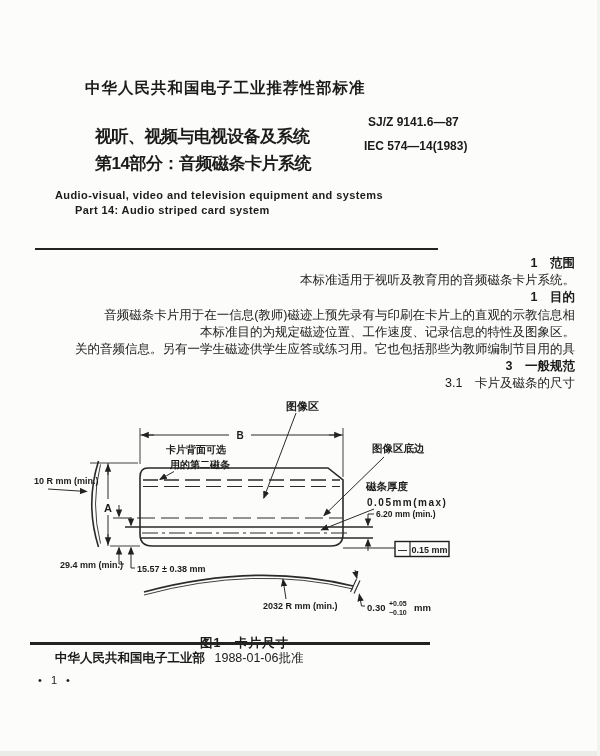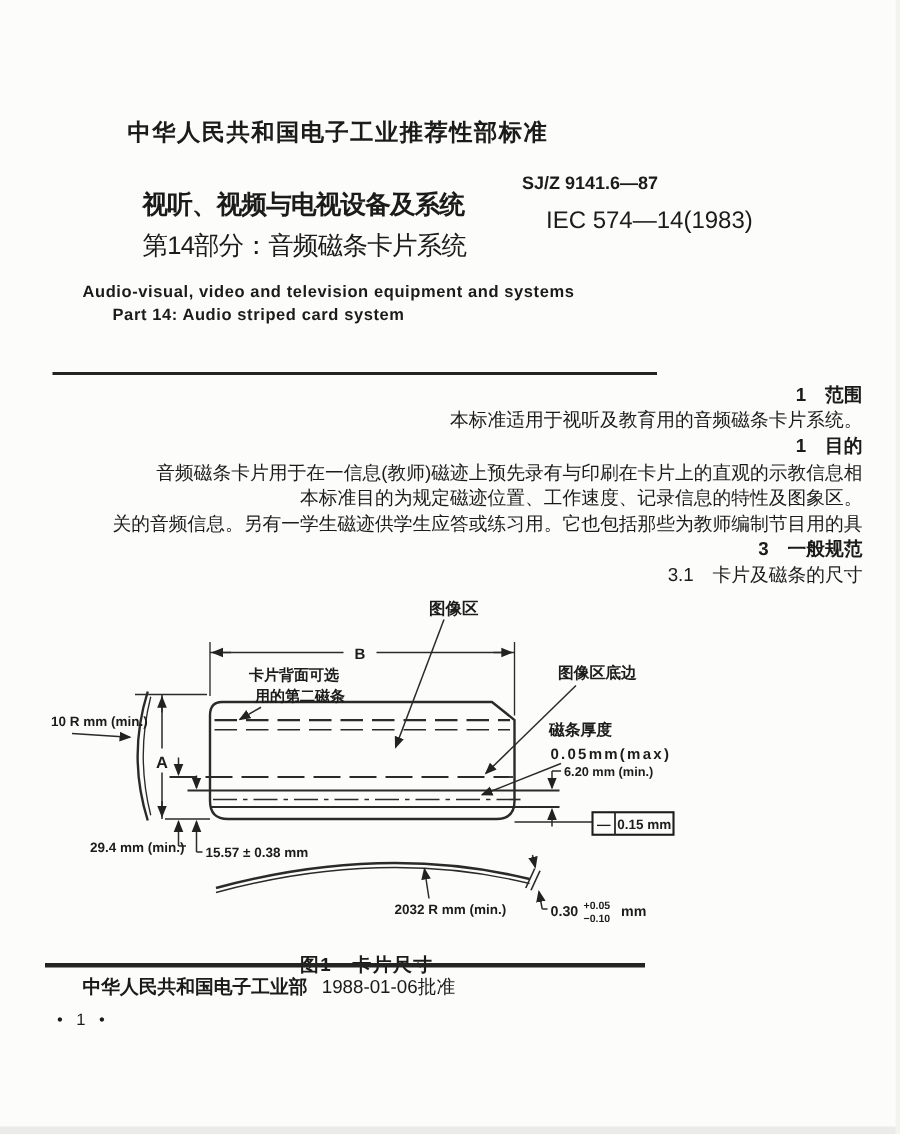--- a/index.html
+++ b/index.html
@@ -3,23 +3,23 @@
 <meta charset="utf-8">
 <style>
   html,body{margin:0;padding:0;background:#ffffff;}
   .page{position:relative;width:600px;height:756px;background:#fcfcfa;overflow:hidden;
         font-family:"Liberation Sans","DejaVu Sans",sans-serif;color:#1b1b1b;}
   .abs{position:absolute;}
   .b{font-weight:bold;}
   .hrule{position:absolute;background:#232323;}
   .hdr-org{left:85px;top:78px;font-size:15.5px;font-weight:bold;letter-spacing:1px;}
   .hdr-t1{left:95px;top:125px;font-size:17px;font-weight:bold;letter-spacing:-.5px;}
-  .hdr-t2{left:95px;top:152px;font-size:17px;font-weight:normal;letter-spacing:-.5px;}
-  .hdr-std1{left:348px;top:115px;font-size:12px;font-weight:bold;}
-  .hdr-std2{left:364px;top:139px;font-size:16px;font-weight:normal;}
+  .hdr-t2{left:95px;top:152px;font-size:17px;font-weight:bold;letter-spacing:-.5px;}
+  .hdr-std1{left:368px;top:115px;font-size:12px;font-weight:bold;}
+  .hdr-std2{left:364px;top:139px;font-size:12px;font-weight:bold;}
   .hdr-en1{left:55px;top:189px;font-size:11px;font-weight:bold;letter-spacing:.4px;}
   .hdr-en2{left:75px;top:204px;font-size:11px;font-weight:bold;letter-spacing:.4px;}
   .bodytext{left:30px;top:255px;width:545px;font-size:12.5px;line-height:17.2px;text-align:right;}
   .bodytext .line{white-space:nowrap;}
   .caption{left:200px;top:620px;font-size:12.5px;font-weight:bold;letter-spacing:1px;margin-top:15px;}
   .ftr-approve{left:55px;top:650px;font-size:12.5px;}
   .ftr-page{left:38px;top:674px;font-size:11px;letter-spacing:3px;}
   .edge-bottom{left:0;bottom:0;width:600px;height:5px;background:#ebebe8;}
   .edge-right{right:0;top:0;width:3px;height:756px;background:#f3f3f0;}
   svg text{fill:#1c1c1c;font-family:"Liberation Sans","DejaVu Sans",sans-serif;font-weight:600;}

